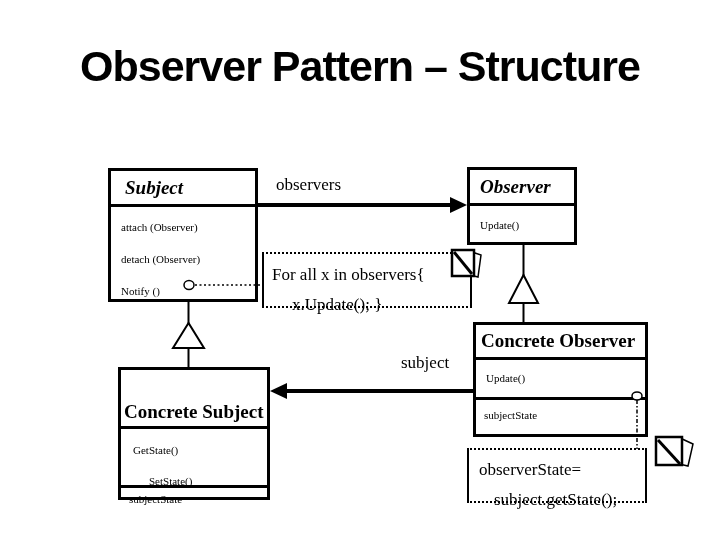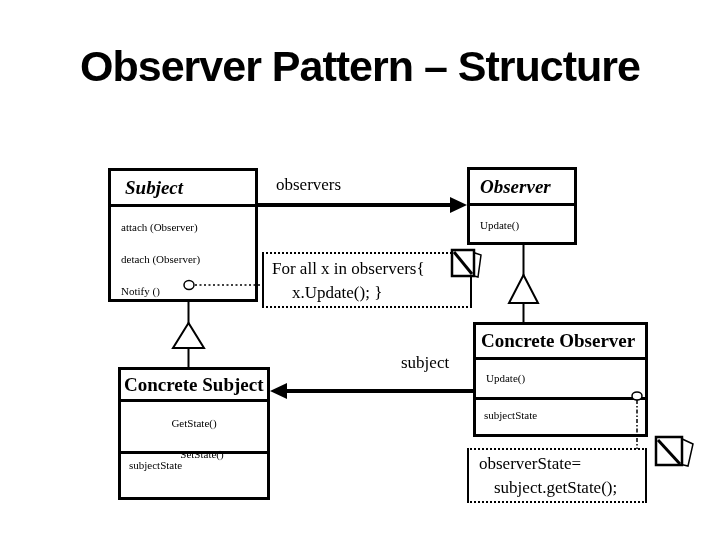--- a/index.html
+++ b/index.html
@@ -9,21 +9,21 @@
          font-family:"Liberation Sans",sans-serif;font-size:43px;letter-spacing:-1px;
          white-space:nowrap;font-weight:bold;}
   .cls{position:absolute;border:3px solid #000;background:#fff;box-sizing:border-box;z-index:1;}
   .cls-header{border-bottom:3px solid #000;font-weight:bold;font-size:19px;white-space:nowrap;overflow:hidden;}
   .abstract .cls-header{font-style:italic;}
   .member{font-size:11px;white-space:nowrap;}
   .sect{box-sizing:border-box;}
   .note{position:absolute;box-sizing:border-box;background:#fff;z-index:1;
         border-top:2px dotted #000;border-bottom:2px dotted #000;
         border-left:2px solid #000;border-right:2px solid #000;}
-  .note-line{font-size:17px;line-height:24px;white-space:nowrap;}
+  .note-line{font-size:17px;line-height:24px;white-space:nowrap;margin-top:6px;}
   .lbl{position:absolute;font-size:17px;white-space:nowrap;z-index:2;}
   svg.overlay{position:absolute;left:0;top:0;z-index:5;pointer-events:none;}
   .solid{fill:#000;stroke:none;}
   .thin{stroke:#000;stroke-width:2;}
   .hollow{fill:#fff;stroke:#000;stroke-width:2;}
   .circ{fill:#fff;stroke:#000;stroke-width:1.5;}
   .dotline{stroke:#000;stroke-width:1.5;fill:none;}
   .fold{fill:#fff;stroke:#000;stroke-width:1.5;}
   .page{fill:#fff;stroke:#000;stroke-width:2.5;}
   .diag{stroke:#000;stroke-width:3;}
@@ -45,22 +45,22 @@
   </div>
 
   <div class="cls abstract" style="left:467px;top:167px;width:110px;height:78px;">
     <div class="cls-header" style="height:33px;line-height:33px;padding-left:10px;">Observer</div>
     <div class="sect" style="padding:2px 0 0 10px;">
       <div class="member" style="line-height:34px;">Update()</div>
     </div>
   </div>
 
   <div class="cls" style="left:118px;top:367px;width:152px;height:133px;">
-    <div class="cls-header" style="height:29px;line-height:29px;padding-left:3px;">Concrete Subject</div>
-    <div class="sect" style="height:52px;border-bottom:3px solid #000;padding:6px 12px 0 12px;text-align:center;">
+    <div class="cls-header" style="height:29px;line-height:29px;padding-left:3px;margin-top:27px;">Concrete Subject</div>
+    <div class="sect" style="height:59px;border-bottom:3px solid #000;padding:6px 12px 0 12px;">
       <div class="member" style="line-height:31px;">GetState()</div>
       <div class="member" style="line-height:31px;margin-left:16px;">SetState()</div>
     </div>
     <div class="sect" style="padding-left:8px;">
       <div class="member" style="line-height:23px;">subjectState</div>
     </div>
   </div>
 
   <div class="cls" style="left:473px;top:322px;width:175px;height:115px;">
     <div class="cls-header" style="height:32px;line-height:32px;padding-left:5px;">Concrete Observer</div>

